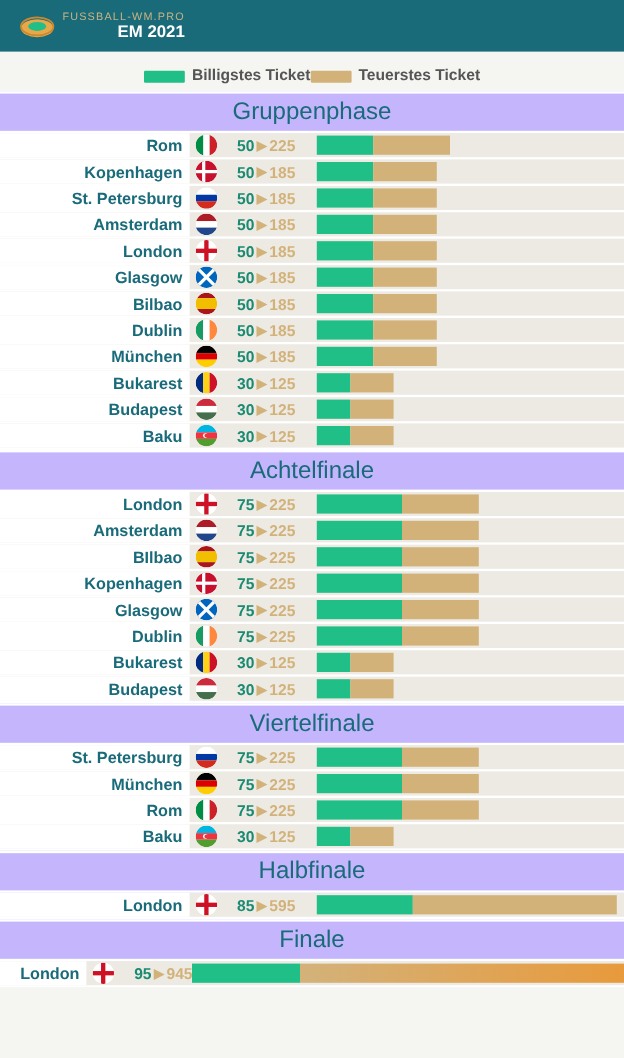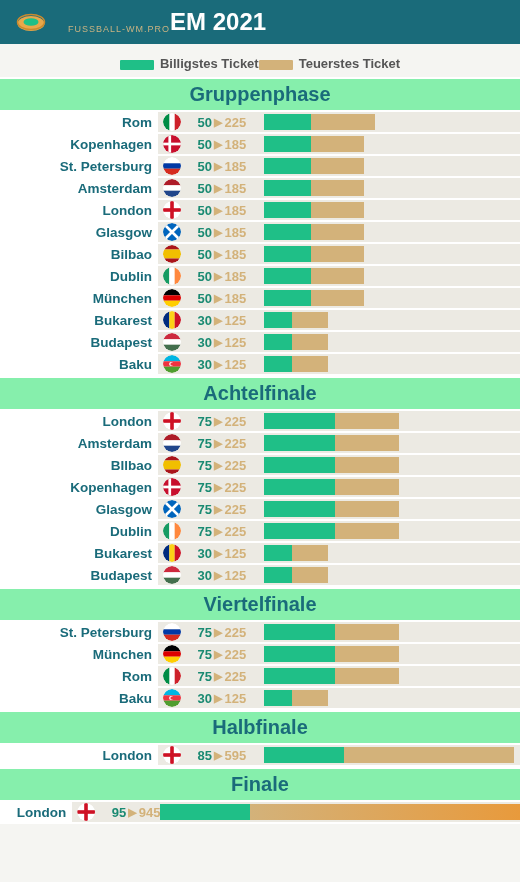--- a/index.html
+++ b/index.html
@@ -10,37 +10,37 @@
     background: #1a6b7a;
     color: #fff;
     display: flex;
     align-items: center;
     justify-content: space-between;
     padding: 10px 16px;
   }
   .topbar-title { font-size: 24px; font-weight: 300; letter-spacing: 0.5px; }
   .topbar-title b { font-weight: 700; }
   .brand { text-align: right; line-height: 1; display:flex; align-items:center; gap:6px;}
-  .brand-text { display:flex; flex-direction:row; align-items:flex-end;margin-left:16px;}
+  .brand-text { display:flex; flex-direction:column; align-items:flex-end;}
   .brand-sub { font-size: 9px; color: #c9b382; letter-spacing: 1px; }
-  .brand-main { font-size: 24px; font-weight: 700; color: #fff; }
+  .brand-main { font-size: 14px; font-weight: 700; color: #fff; }
   .brand-icon { width:30px; height:22px; }
 
   .infohead { text-align: center; padding: 8px 0 6px; }
   .info-line { color: #1a8a72; font-weight: 700; font-size: 14px; }
   .legend { display: flex; justify-content: center; margin-top: 4px; font-size: 13px; color:#555; font-weight:600;}
   .sw { display:inline-block; width:34px; height:10px; vertical-align:middle; margin-right:6px; border-radius:1px;}
   .sw-g { background:#1fbf87; }
   .sw-t { background:#d3b27a; }
 
   .section-h {
-    background: #86efac;
+    background: #c4b5fd;
     text-align: center;
     font-size: 20px;
-    font-weight: 700;
+    font-weight: 400;
     color: #1a6b7a;
     border-top: 2px solid #fff;
     border-bottom: 2px solid #fff;
     padding: 4px 0;
   }
 
   .row {
     display: flex;
     align-items: center;
     height: 22px;

